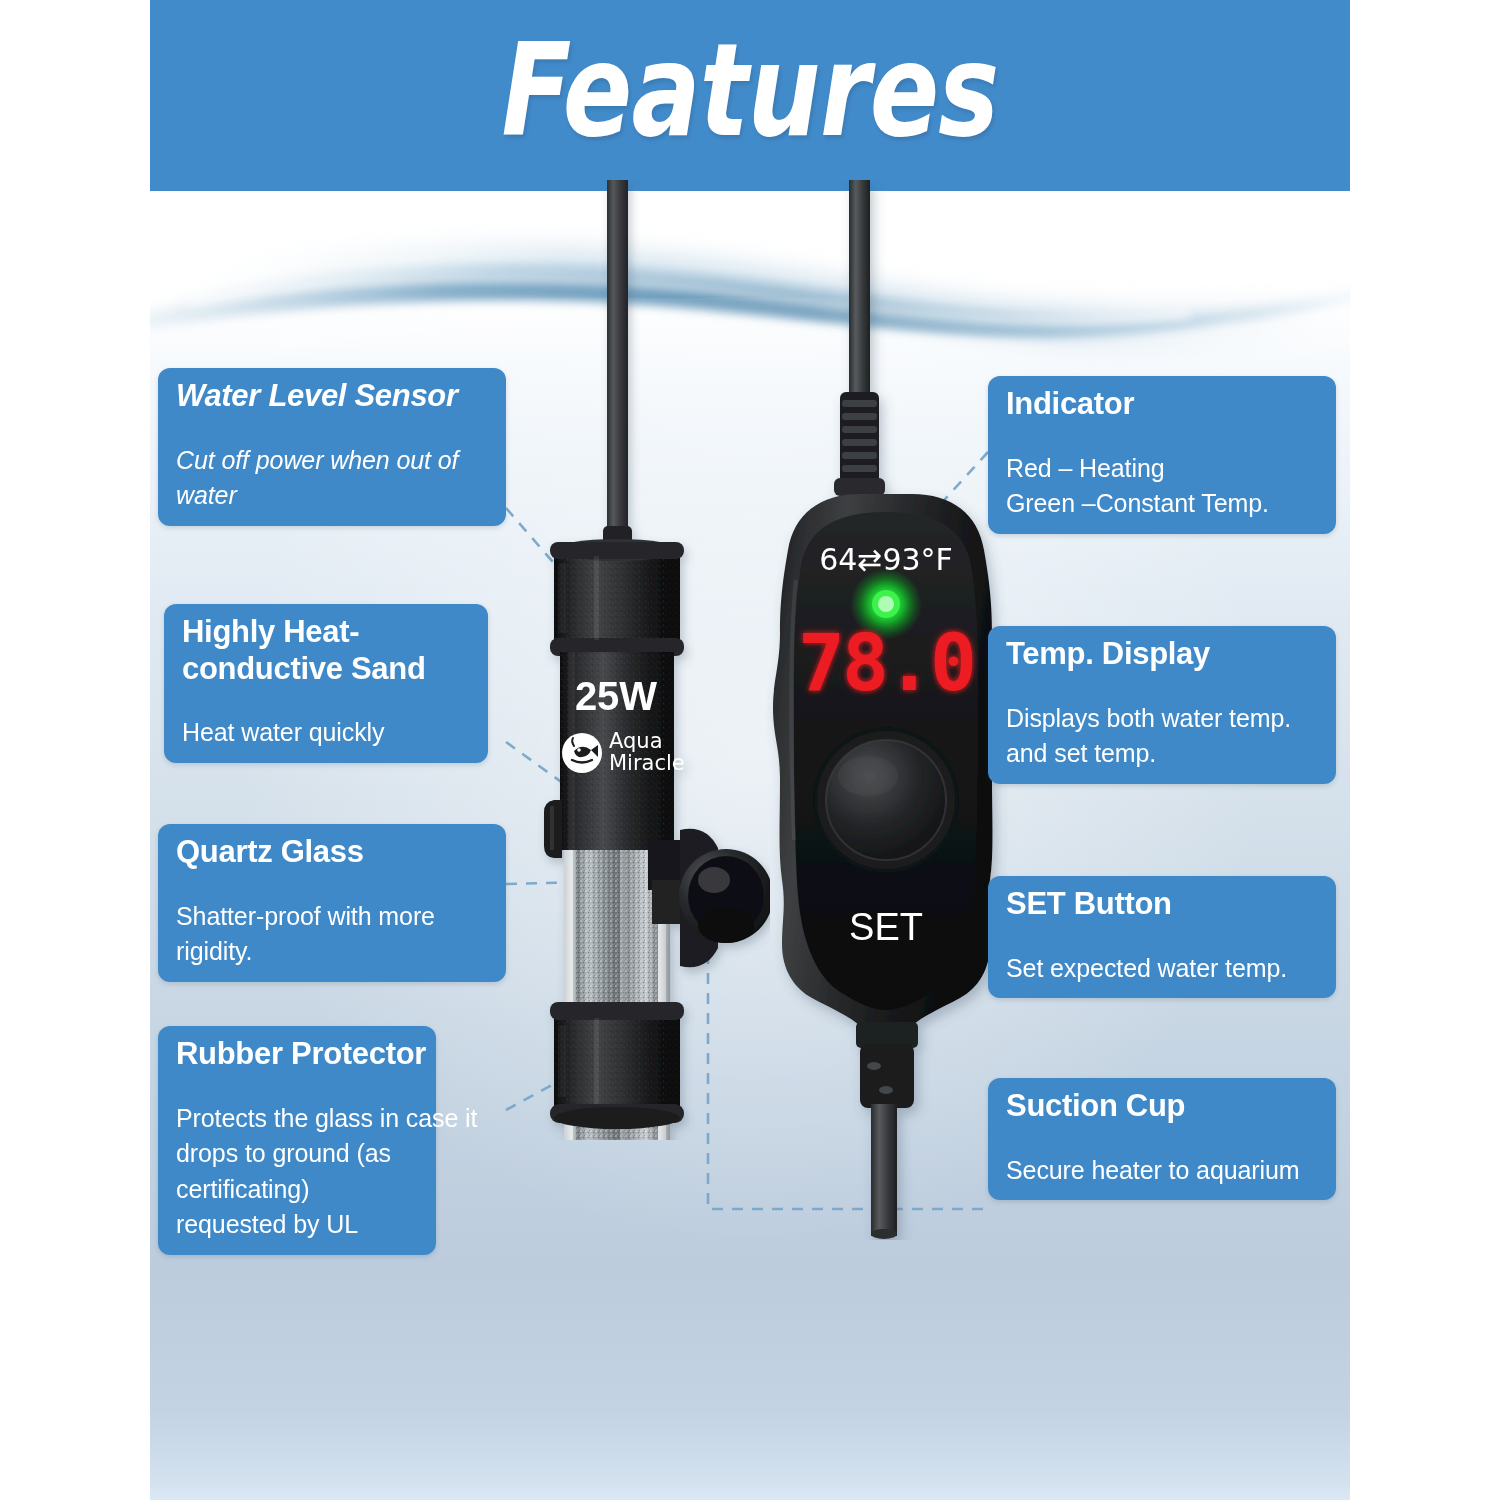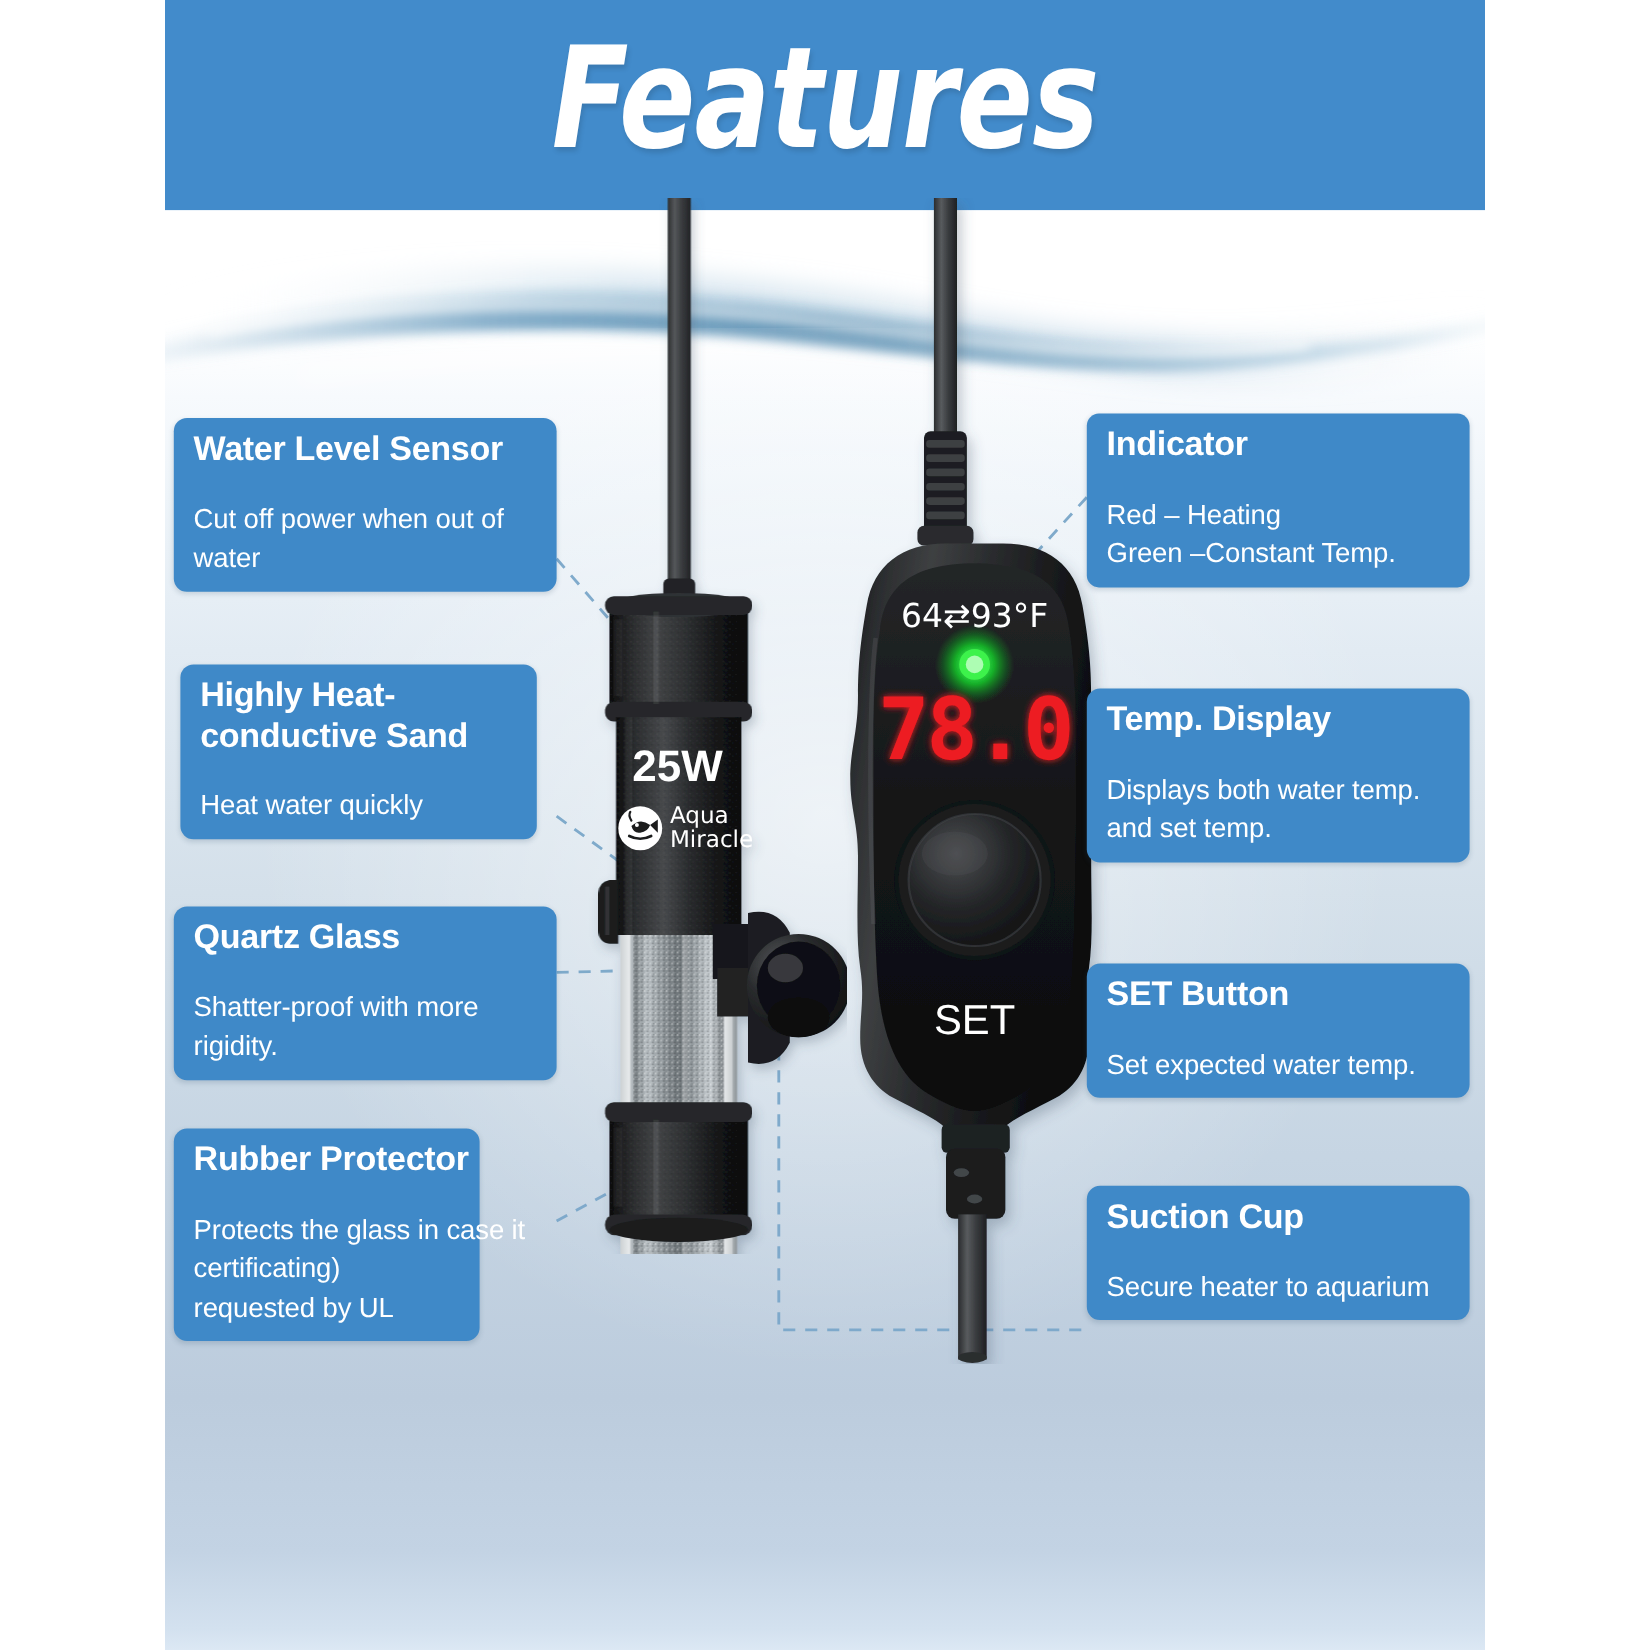--- a/index.html
+++ b/index.html
@@ -118,25 +118,25 @@
     color: #ffffff;
     font-family: "Liberation Sans", sans-serif;
     font-size: 25px;
     line-height: 1.42;
     letter-spacing: -0.1px;
     margin-top: 28px;
   }
   .callout .c-body div { white-space: nowrap; }
 
   
-  #co-water-level   { left: 158px; top: 380px;  width: 348px; }
+  #co-water-level   { left: 158px; top: 368px;  width: 348px; font-style: italic; }
   #co-sand          { left: 164px; top: 604px;  width: 324px; }
   #co-quartz        { left: 158px; top: 824px;  width: 348px; }
   #co-rubber        { left: 158px; top: 1026px; width: 278px; }
-  #co-indicator     { left: 988px; top: 376px;  width: 348px; border-radius: 11px; }
+  #co-indicator     { left: 988px; top: 376px;  width: 348px; }
   #co-display       { left: 988px; top: 626px;  width: 348px; }
   #co-set           { left: 988px; top: 876px;  width: 348px; }
   #co-suction       { left: 988px; top: 1078px; width: 348px; }
 
   
   #connectors {
     position: absolute;
     left: 0; top: 0;
     width: 1500px;
     height: 1500px;
@@ -521,20 +521,21 @@
     <div class="c-body">
       <div>Shatter-proof with more</div>
       <div>rigidity.</div>
     </div>
   </div>
 
   <div id="co-rubber" class="callout">
     <div class="c-title">Rubber Protector</div>
     <div class="c-body">
       <div>Protects the glass in case it</div>
+      <div>drops to ground (as</div>
       <div>certificating)</div>
       <div>requested by UL</div>
     </div>
   </div>
 
   <div id="co-indicator" class="callout">
     <div class="c-title">Indicator</div>
     <div class="c-body">
       <div>Red – Heating</div>
       <div>Green –Constant Temp.</div>

